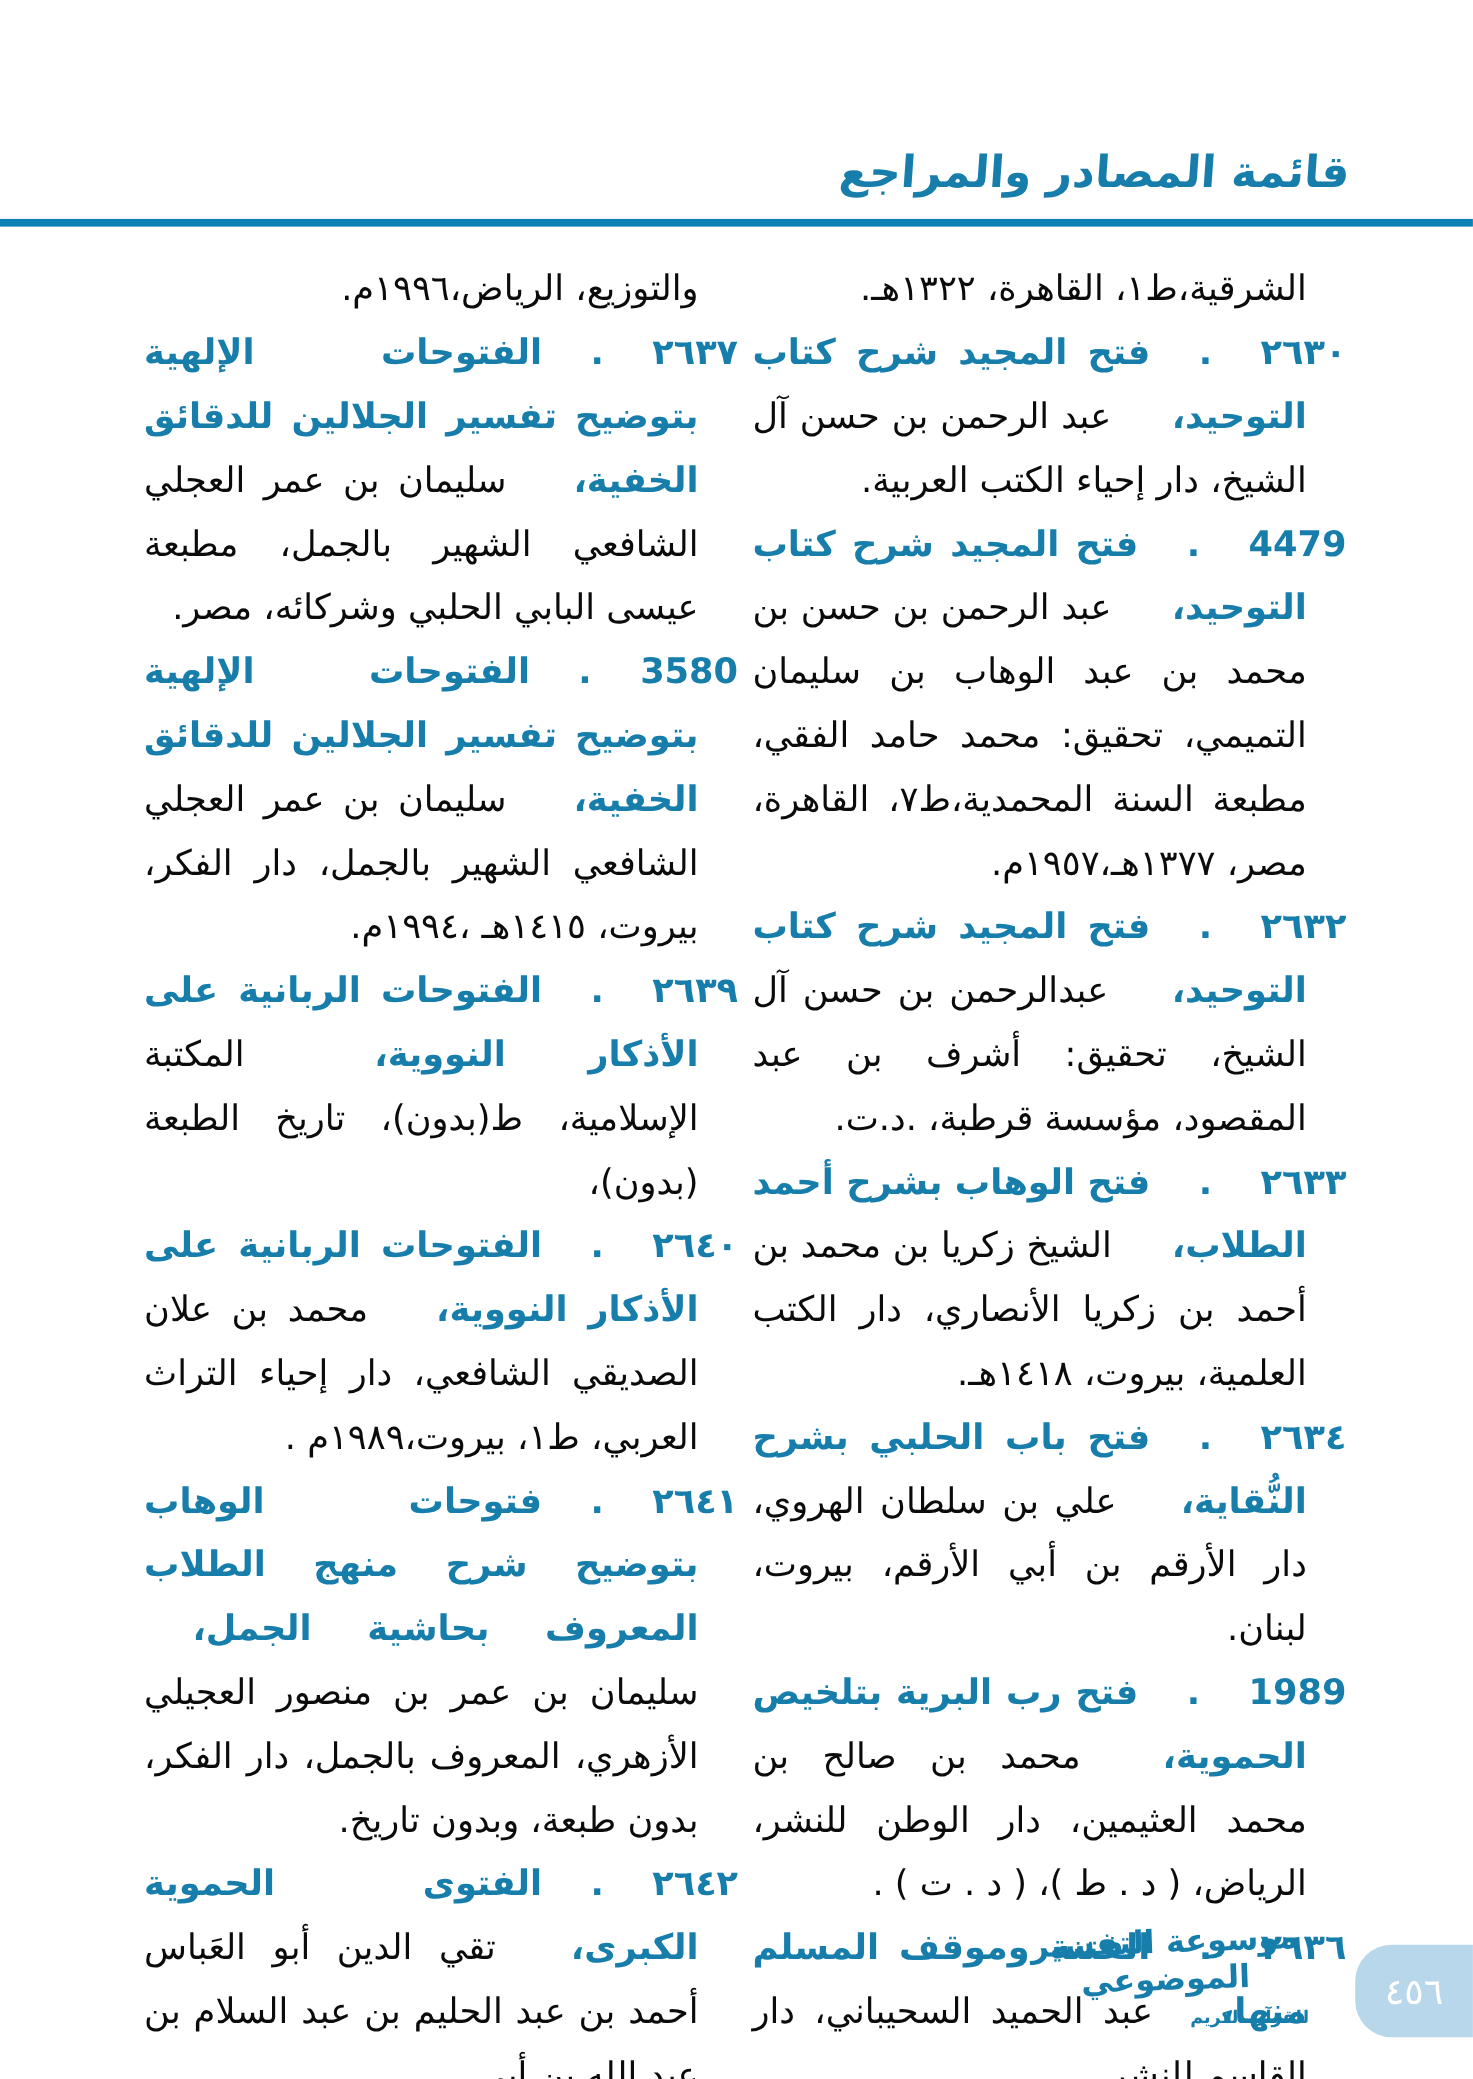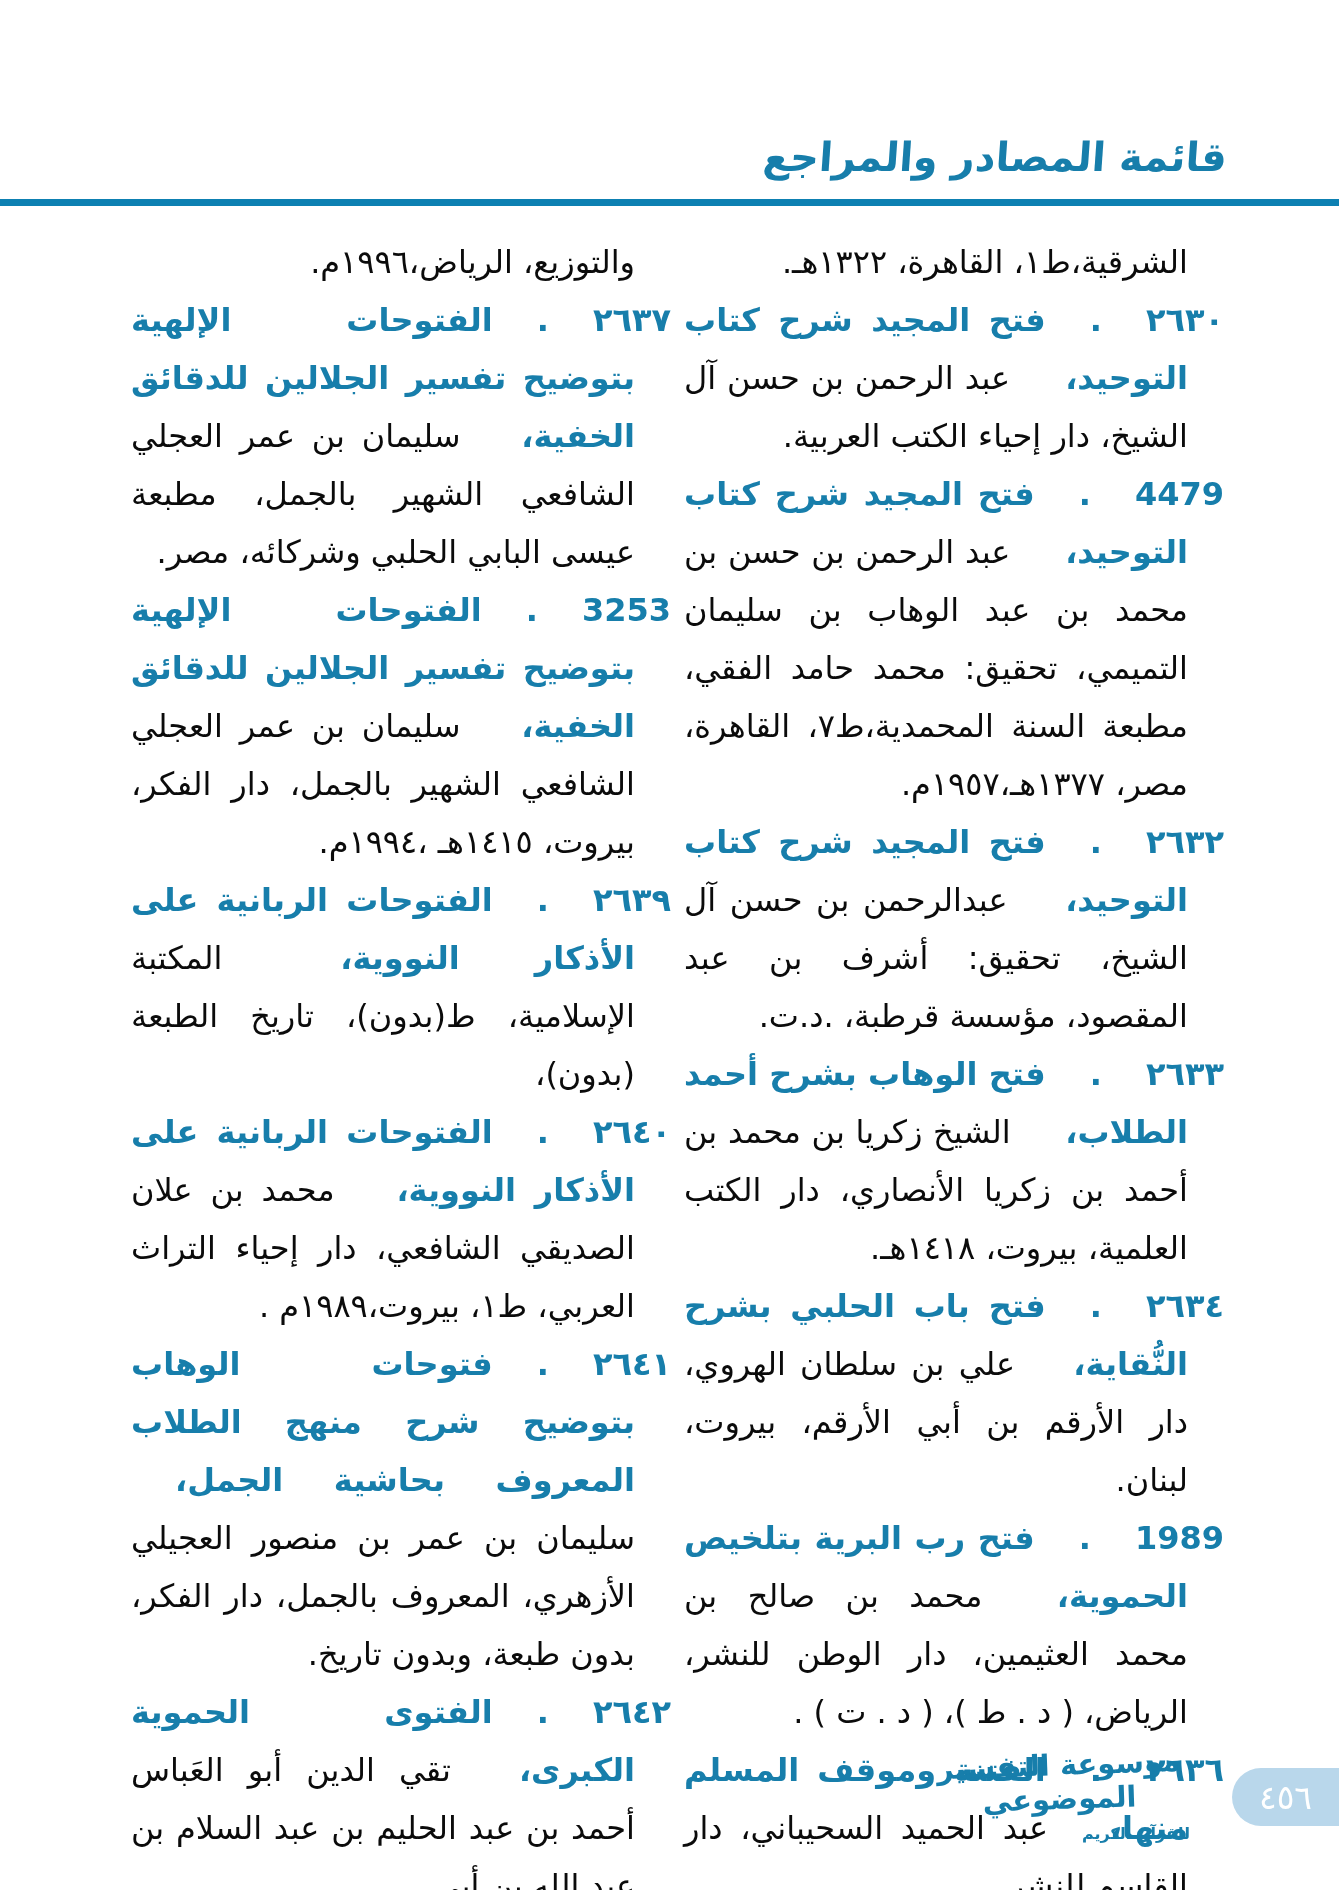--- a/index.html
+++ b/index.html
@@ -69,21 +69,21 @@
     font-size: 16px;
     font-weight: 700;
     margin-top: 8px;
     text-align: right;
   }
   .page-badge {
     position: absolute;
     top: 1768px;
     right: 0;
     width: 107px;
-    height: 58px;
+    height: 84px;
     background: var(--badge, #B9D7EB);
     border-radius: 33px 0 0 33px;
     display: flex;
     align-items: center;
     justify-content: center;
     color: #ffffff;
     font-size: 33px;
     direction: rtl;
   }
 </style>
@@ -103,21 +103,21 @@
       <p class="entry"><span class="num">٢٦٣٢</span><span class="dot">.</span><span class="title">فتح المجيد شرح كتاب التوحيد،</span><span class="body"> عبدالرحمن بن حسن آل الشيخ، تحقيق: أشرف بن عبد المقصود، مؤسسة قرطبة، .د.ت.</span></p>
       <p class="entry"><span class="num">٢٦٣٣</span><span class="dot">.</span><span class="title">فتح الوهاب بشرح أحمد الطلاب،</span><span class="body"> الشيخ زكريا بن محمد بن أحمد بن زكريا الأنصاري، دار الكتب العلمية، بيروت، ١٤١٨هـ.</span></p>
       <p class="entry"><span class="num">٢٦٣٤</span><span class="dot">.</span><span class="title">فتح باب الحلبي بشرح النُّقاية،</span><span class="body"> علي بن سلطان الهروي، دار الأرقم بن أبي الأرقم، بيروت، لبنان.</span></p>
       <p class="entry"><span class="num">1989</span><span class="dot">.</span><span class="title">فتح رب البرية بتلخيص الحموية،</span><span class="body"> محمد بن صالح بن محمد العثيمين، دار الوطن للنشر، الرياض، ( د . ط )، ( د . ت ) .</span></p>
       <p class="entry"><span class="num">٢٦٣٦</span><span class="dot">.</span><span class="title">الفتنة وموقف المسلم منها،</span><span class="body"> عبد الحميد السحيباني، دار القاسم للنشر</span></p>
     </div>
 
   <div class="col col-left">
       <p class="lead">والتوزيع، الرياض،١٩٩٦م.</p>
       <p class="entry"><span class="num">٢٦٣٧</span><span class="dot">.</span><span class="title">الفتوحات الإلهية بتوضيح تفسير الجلالين للدقائق الخفية،</span><span class="body"> سليمان بن عمر العجلي الشافعي الشهير بالجمل، مطبعة عيسى البابي الحلبي وشركائه، مصر.</span></p>
-      <p class="entry"><span class="num">3253</span><span class="dot">.</span><span class="title">الفتوحات الإلهية بتوضيح تفسير الجلالين للدقائق الخفية،</span><span class="body"> سليمان بن عمر العجلي الشافعي الشهير بالجمل، دار الفكر، بيروت، ١٤١٥هـ ،١٩٩٤م.</span></p>
+      <p class="entry"><span class="num">3580</span><span class="dot">.</span><span class="title">الفتوحات الإلهية بتوضيح تفسير الجلالين للدقائق الخفية،</span><span class="body"> سليمان بن عمر العجلي الشافعي الشهير بالجمل، دار الفكر، بيروت، ١٤١٥هـ ،١٩٩٤م.</span></p>
       <p class="entry"><span class="num">٢٦٣٩</span><span class="dot">.</span><span class="title">الفتوحات الربانية على الأذكار النووية،</span><span class="body"> المكتبة الإسلامية، ط(بدون)، تاريخ الطبعة (بدون)،</span></p>
       <p class="entry"><span class="num">٢٦٤٠</span><span class="dot">.</span><span class="title">الفتوحات الربانية على الأذكار النووية،</span><span class="body"> محمد بن علان الصديقي الشافعي، دار إحياء التراث العربي، ط١، بيروت،١٩٨٩م .</span></p>
       <p class="entry"><span class="num">٢٦٤١</span><span class="dot">.</span><span class="title">فتوحات الوهاب بتوضيح شرح منهج الطلاب المعروف بحاشية الجمل،</span><span class="body"> سليمان بن عمر بن منصور العجيلي الأزهري، المعروف بالجمل، دار الفكر، بدون طبعة، وبدون تاريخ.</span></p>
       <p class="entry"><span class="num">٢٦٤٢</span><span class="dot">.</span><span class="title">الفتوى الحموية الكبرى،</span><span class="body"> تقي الدين أبو العَباس أحمد بن عبد الحليم بن عبد السلام بن عبد الله بن أبي</span></p>
     </div>
 
   <div class="footer-logo">
     <div class="logo-main">موسوعة التفسير الموضوعي</div>
     <div class="logo-sub">للقرآن الكريم</div>
   </div>

